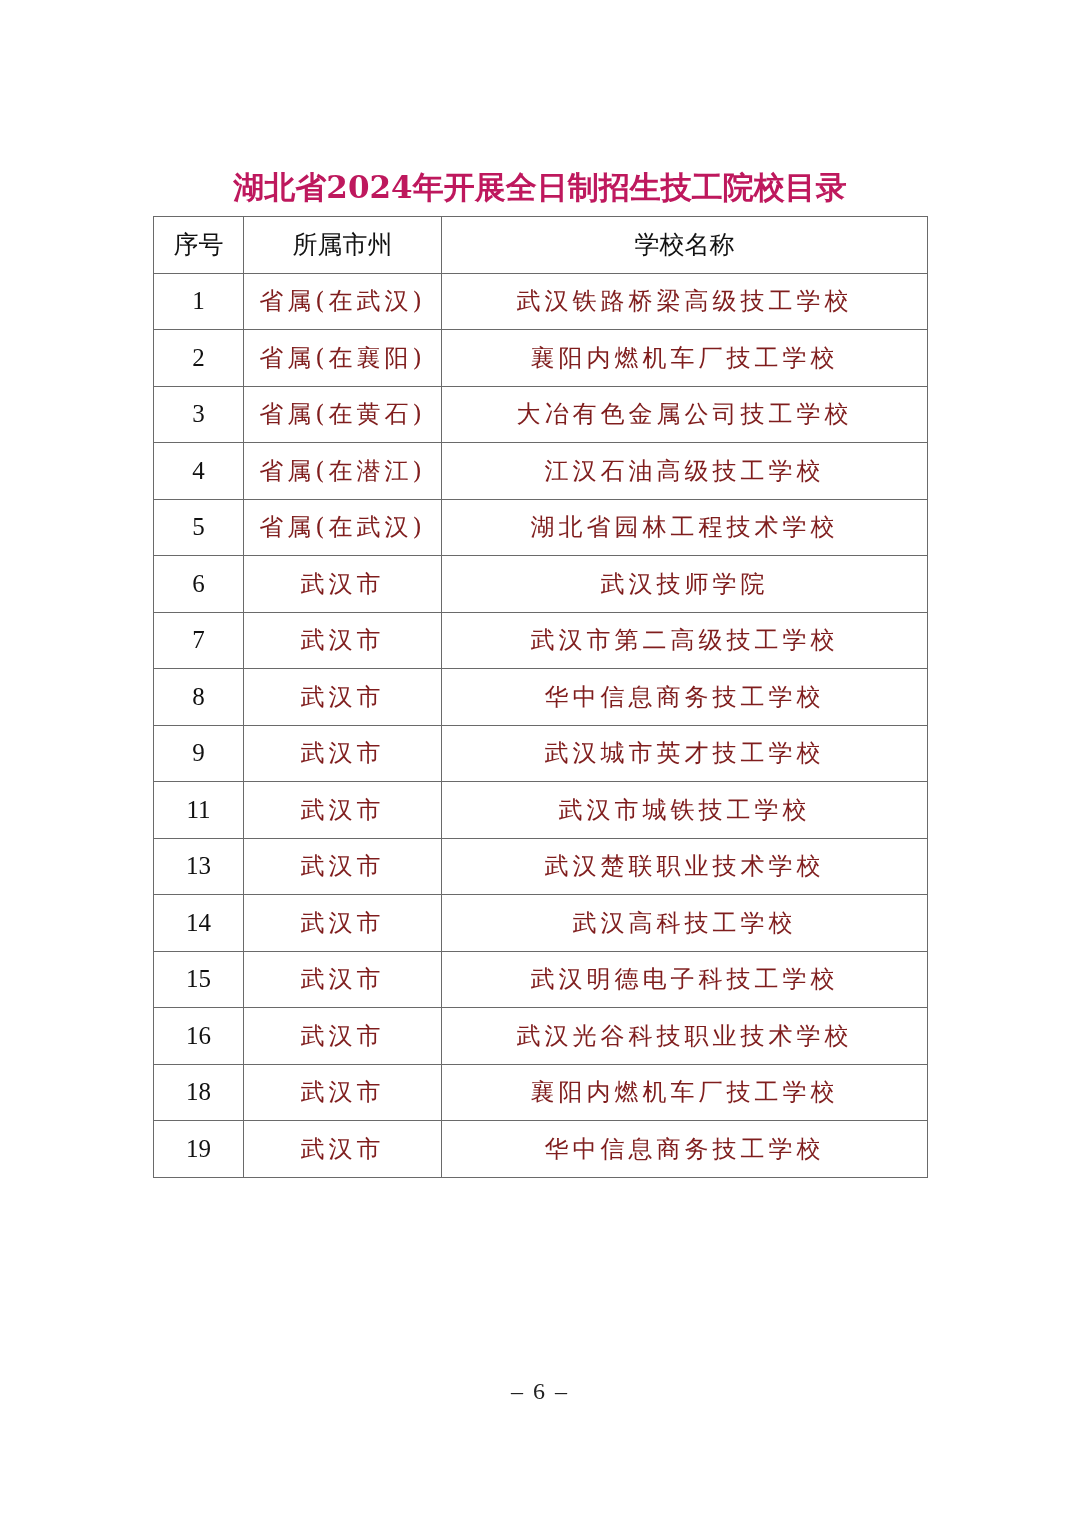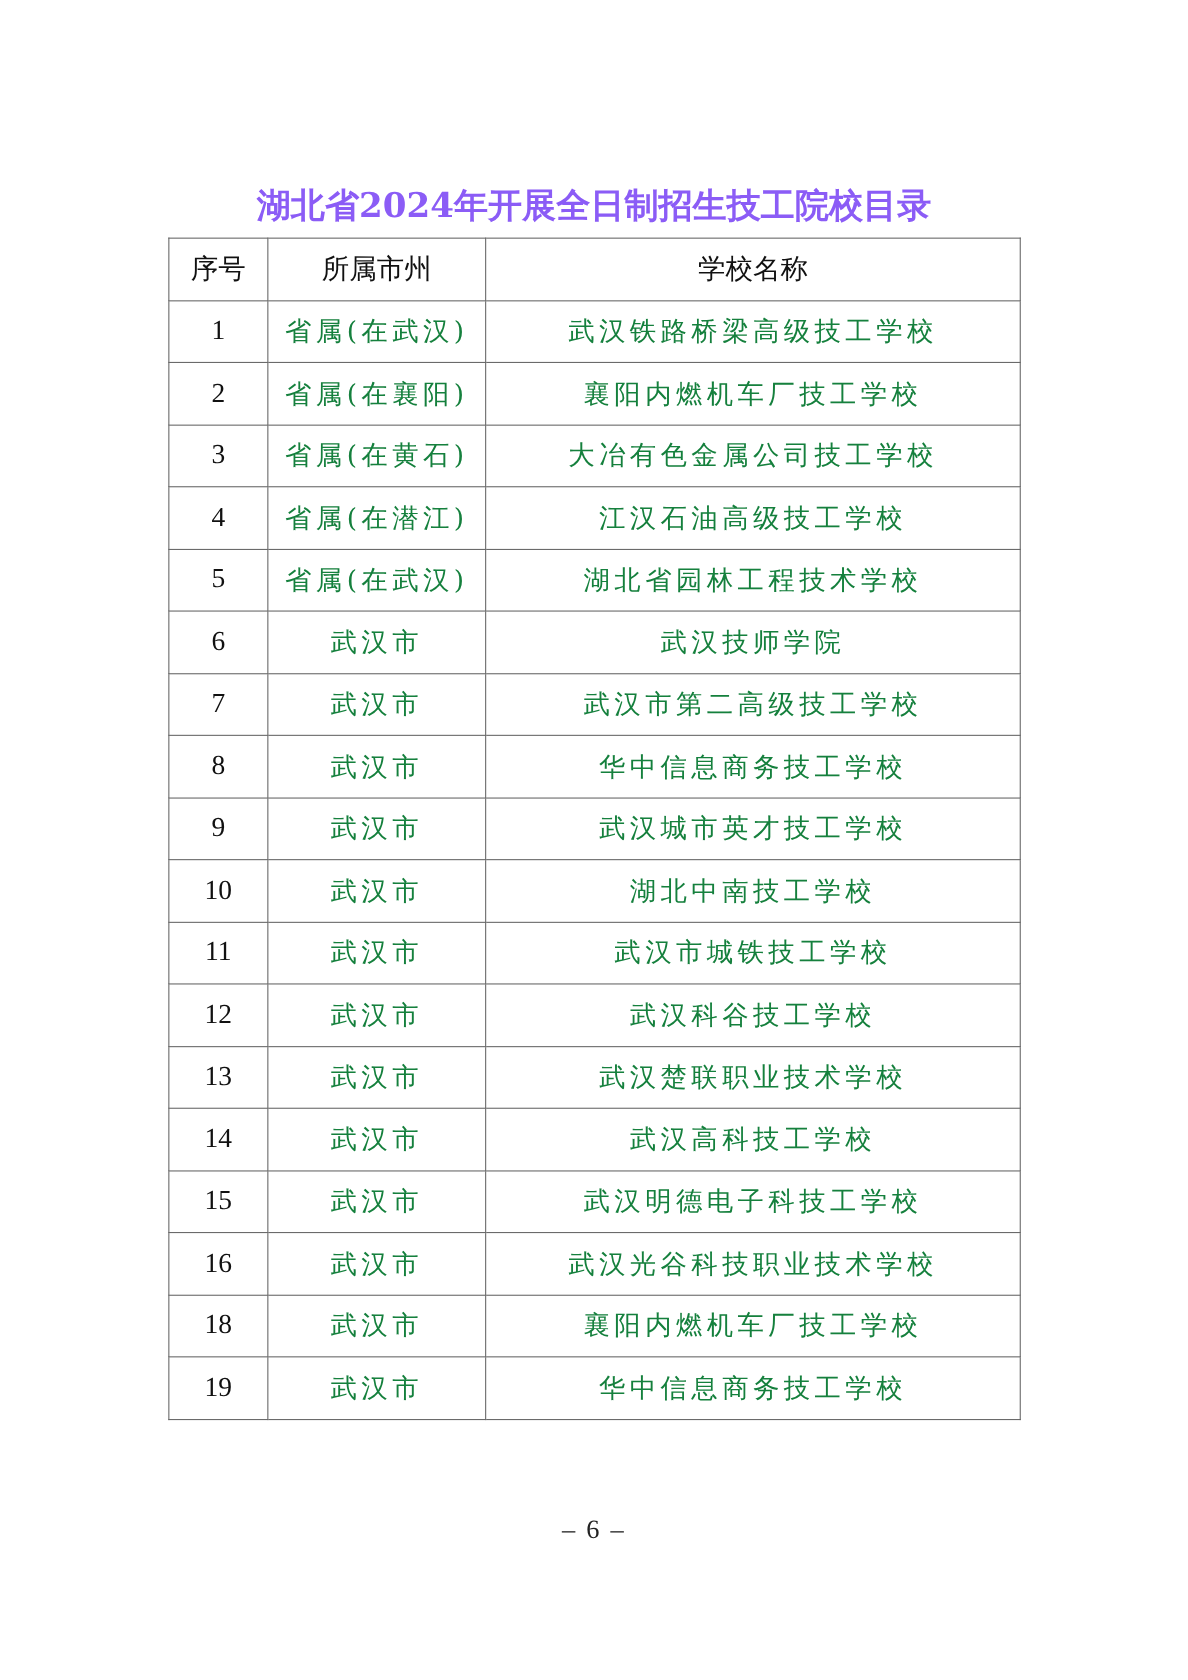--- a/index.html
+++ b/index.html
@@ -19,21 +19,21 @@
     position: absolute;
     left: 0;
     width: 1080px;
     top: 162px;
     height: 50px;
     text-align: center;
     font-size: 31px;
     font-weight: bold;
     line-height: 50px;
     letter-spacing: 0px;
-    color: #8b5cf6;
+    color: #be185d;
     font-family: "DejaVu Serif", "Liberation Serif", serif;
   }
   .catalog-table {
     position: absolute;
     left: 153px;
     top: 216px;
     width: 774px;
     border-collapse: collapse;
     table-layout: fixed;
   }
@@ -55,21 +55,21 @@
   .col-school { width: 486px; }
   .cell-seq {
     font-size: 25px;
     font-family: "Liberation Serif", "DejaVu Serif", serif;
     color: #111;
   }
   .cell-city, .cell-school {
     font-size: 24px;
     letter-spacing: 4px;
     font-family: "DejaVu Serif", "Liberation Serif", serif;
-    color: #15803d;
+    color: #7f1d1d;
   }
   .page-number {
     position: absolute;
     left: 0;
     width: 1080px;
     top: 1378px;
     text-align: center;
     font-size: 24px;
     font-family: "Liberation Serif", "DejaVu Serif", serif;
     color: #222;
@@ -134,33 +134,23 @@
       <td class="cell-seq">8</td>
       <td class="cell-city">武汉市</td>
       <td class="cell-school">华中信息商务技工学校</td>
     </tr>
     <tr>
       <td class="cell-seq">9</td>
       <td class="cell-city">武汉市</td>
       <td class="cell-school">武汉城市英才技工学校</td>
     </tr>
     <tr>
-      <td class="cell-seq">10</td>
-      <td class="cell-city">武汉市</td>
-      <td class="cell-school">湖北中南技工学校</td>
-    </tr>
-    <tr>
       <td class="cell-seq">11</td>
       <td class="cell-city">武汉市</td>
       <td class="cell-school">武汉市城铁技工学校</td>
-    </tr>
-    <tr>
-      <td class="cell-seq">12</td>
-      <td class="cell-city">武汉市</td>
-      <td class="cell-school">武汉科谷技工学校</td>
     </tr>
     <tr>
       <td class="cell-seq">13</td>
       <td class="cell-city">武汉市</td>
       <td class="cell-school">武汉楚联职业技术学校</td>
     </tr>
     <tr>
       <td class="cell-seq">14</td>
       <td class="cell-city">武汉市</td>
       <td class="cell-school">武汉高科技工学校</td>

